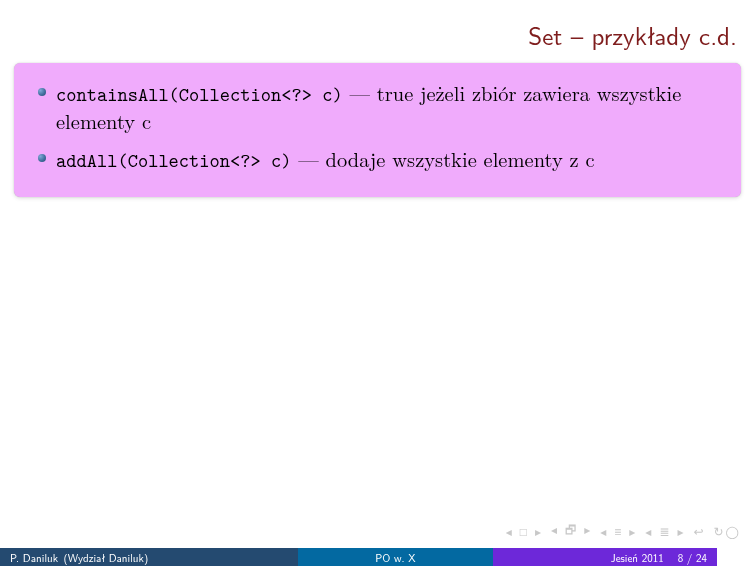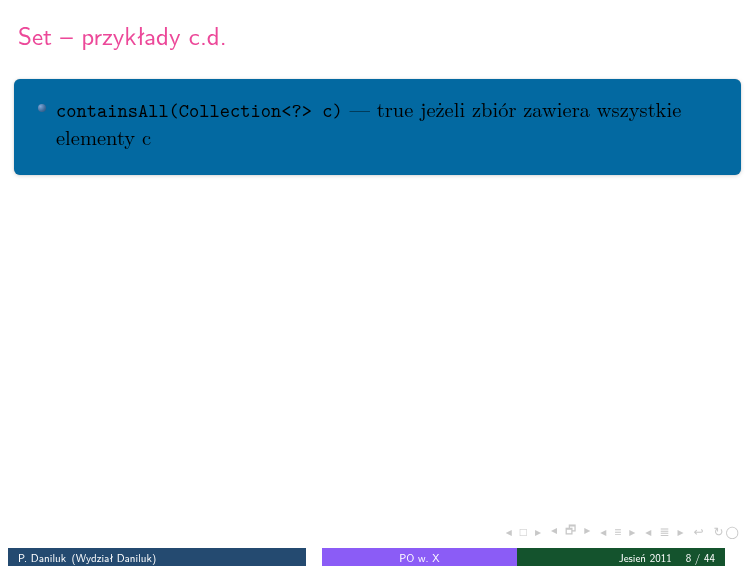--- a/index.html
+++ b/index.html
@@ -7,28 +7,29 @@
     padding: 0;
     width: 755px;
     height: 566px;
     font-family: "Latin Modern Sans", "Lucida Sans", Verdana, sans-serif;
     background: #ffffff;
     position: relative;
     overflow: hidden;
     color: #000;
   }
   .slide-title {
-    color: #ec4899;
+    color: #7f1d1d;
     font-size: 25px;
     padding: 16px 18px 10px 18px;
     font-weight: normal;
+    text-align: right;
   }
   .content-block {
-    margin: 16px 14px;
-    background: #0369a1;
+    margin: 0 14px;
+    background: #f0abfc;
     border-radius: 6px;
     box-shadow: 0 1px 4px rgba(0,0,0,0.15), 0 0 1px rgba(0,0,0,0.25);
     padding: 10px 20px 14px 20px;
   }
   ul.bullets {
     list-style: none;
     padding: 0;
     margin: 0;
   }
   ul.bullets > li {
@@ -60,42 +61,45 @@
     color: #c8c8c8;
     font-size: 12px;
     letter-spacing: 2px;
     display: flex;
     align-items: center;
     gap: 8px;
   }
   .nav-symbols span { display: inline-flex; align-items: center; }
   .footline {
     position: absolute;
-    left: 8px;
+    left: 0;
     bottom: 0;
     width: 717px;
     height: 18px;
     display: flex;
     font-size: 11px;
     color: #ffffff;
   }
   .footline .seg1 { background:#244a70; flex: 0 0 288px; display:flex; align-items:center; padding-left:10px; }
-  .footline .seg2 { background:#8b5cf6; flex: 0 0 195px; display:flex; align-items:center; justify-content:center;margin-left:16px; }
-  .footline .seg3 { background:#14532d; flex: 1 1 auto; display:flex; align-items:center; justify-content:flex-end; padding-right:10px; gap:14px;}
+  .footline .seg2 { background:#0369a1; flex: 0 0 195px; display:flex; align-items:center; justify-content:center; }
+  .footline .seg3 { background:#6d28d9; flex: 1 1 auto; display:flex; align-items:center; justify-content:flex-end; padding-right:10px; gap:14px;}
   .footline .date, .footline .page { white-space: nowrap; }
 </style>
 </head>
 <body>
 
 <div class="slide-title">Set – przykłady c.d.</div>
 
 <div class="content-block">
   <ul class="bullets">
     <li>
       <span class="tt">containsAll(Collection&lt;?&gt; c)</span><span> — true jeżeli zbiór zawiera wszystkie elementy c</span>
+    </li>
+    <li>
+      <span class="tt">addAll(Collection&lt;?&gt; c)</span><span> — dodaje wszystkie elementy z c</span>
     </li>
   </ul>
 </div>
 
 <div class="nav-symbols">
   <span>◂ □ ▸</span>
   <span>◂ 🗗 ▸</span>
   <span>◂ ≡ ▸</span>
   <span>◂ ≣ ▸</span>
   <span>↩</span>
@@ -106,16 +110,16 @@
   <div class="seg1">
     <span>P. Daniluk</span>&nbsp;
     <span>(Wydział Daniluk)</span>
   </div>
   <div class="seg2">
     <span>PO w. X</span>
   </div>
   <div class="seg3">
     <span class="date">Jesień 2011</span>
     <span class="page">
-      <span>8</span><span> / </span><span>44</span>
+      <span>8</span><span> / </span><span>24</span>
     </span>
   </div>
 </div>
 
 </body></html>

